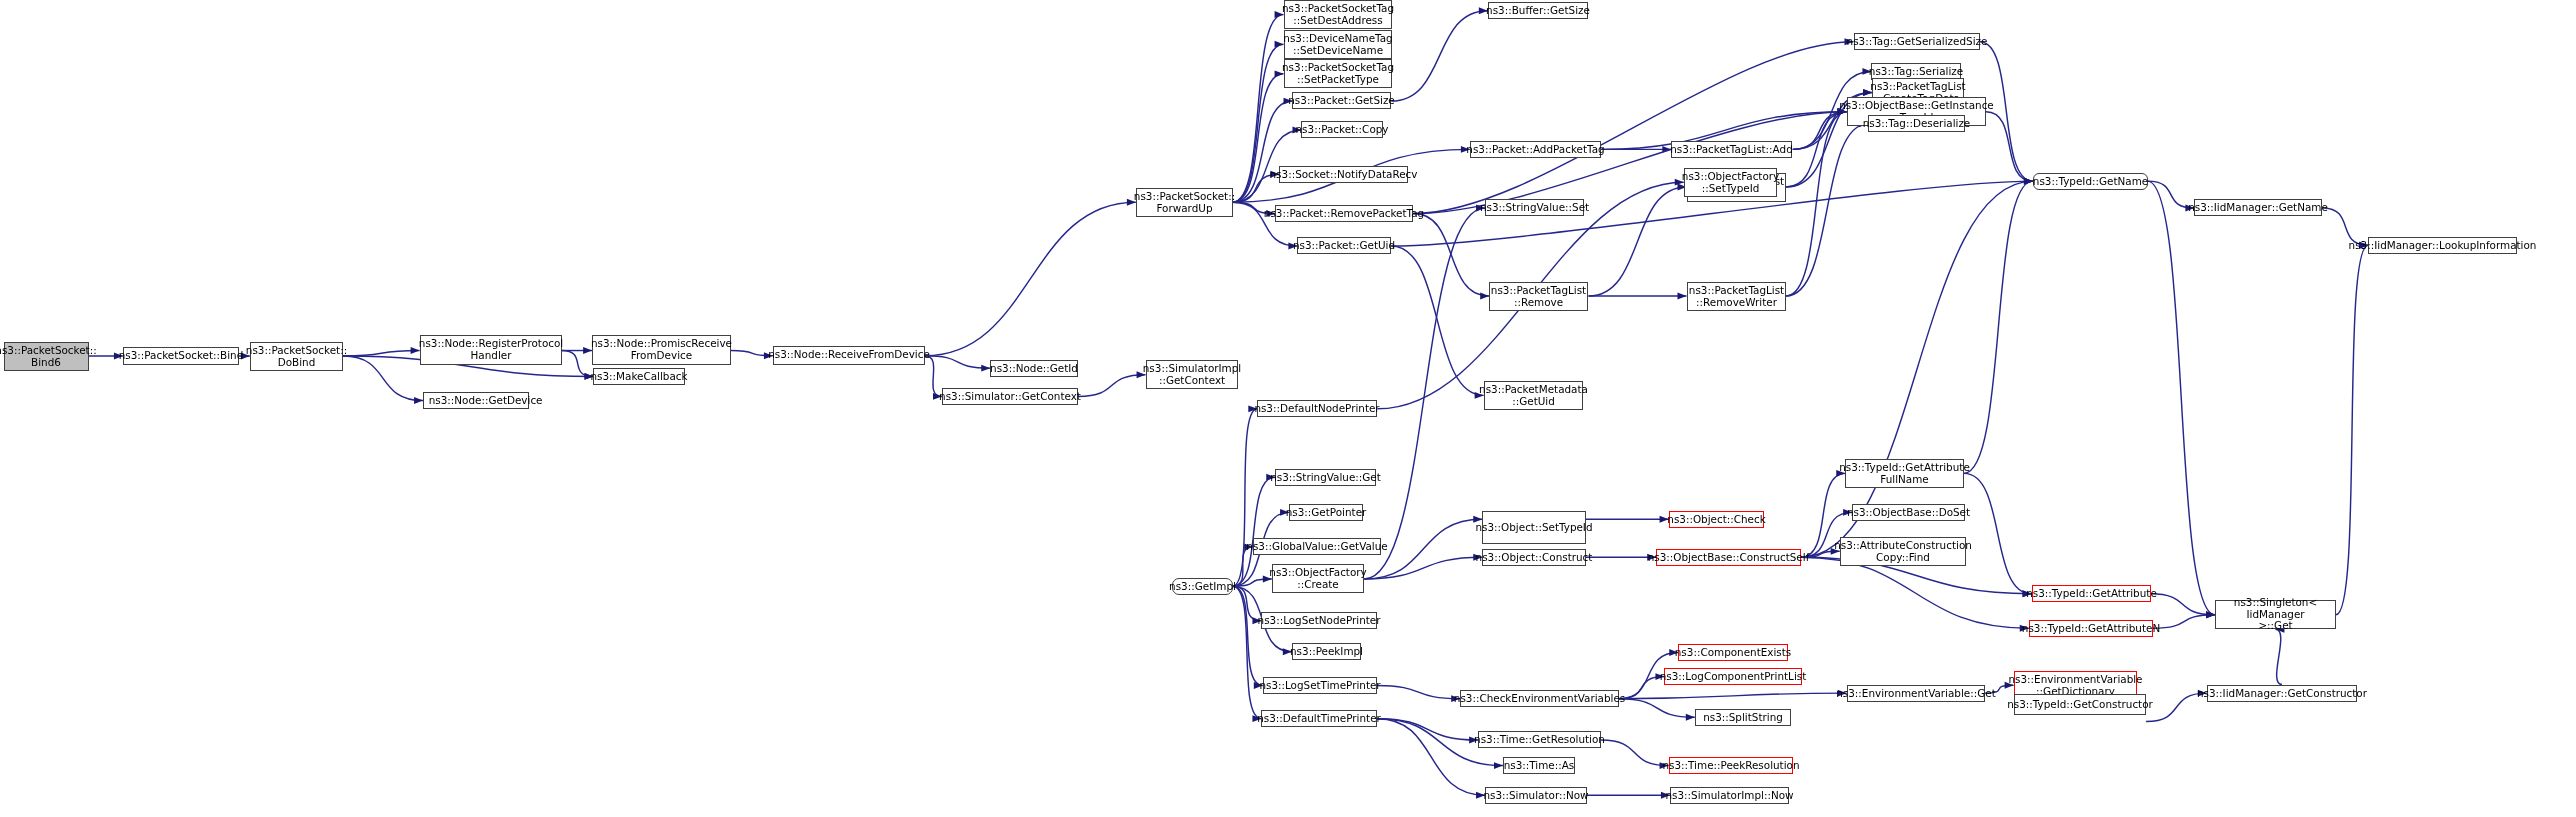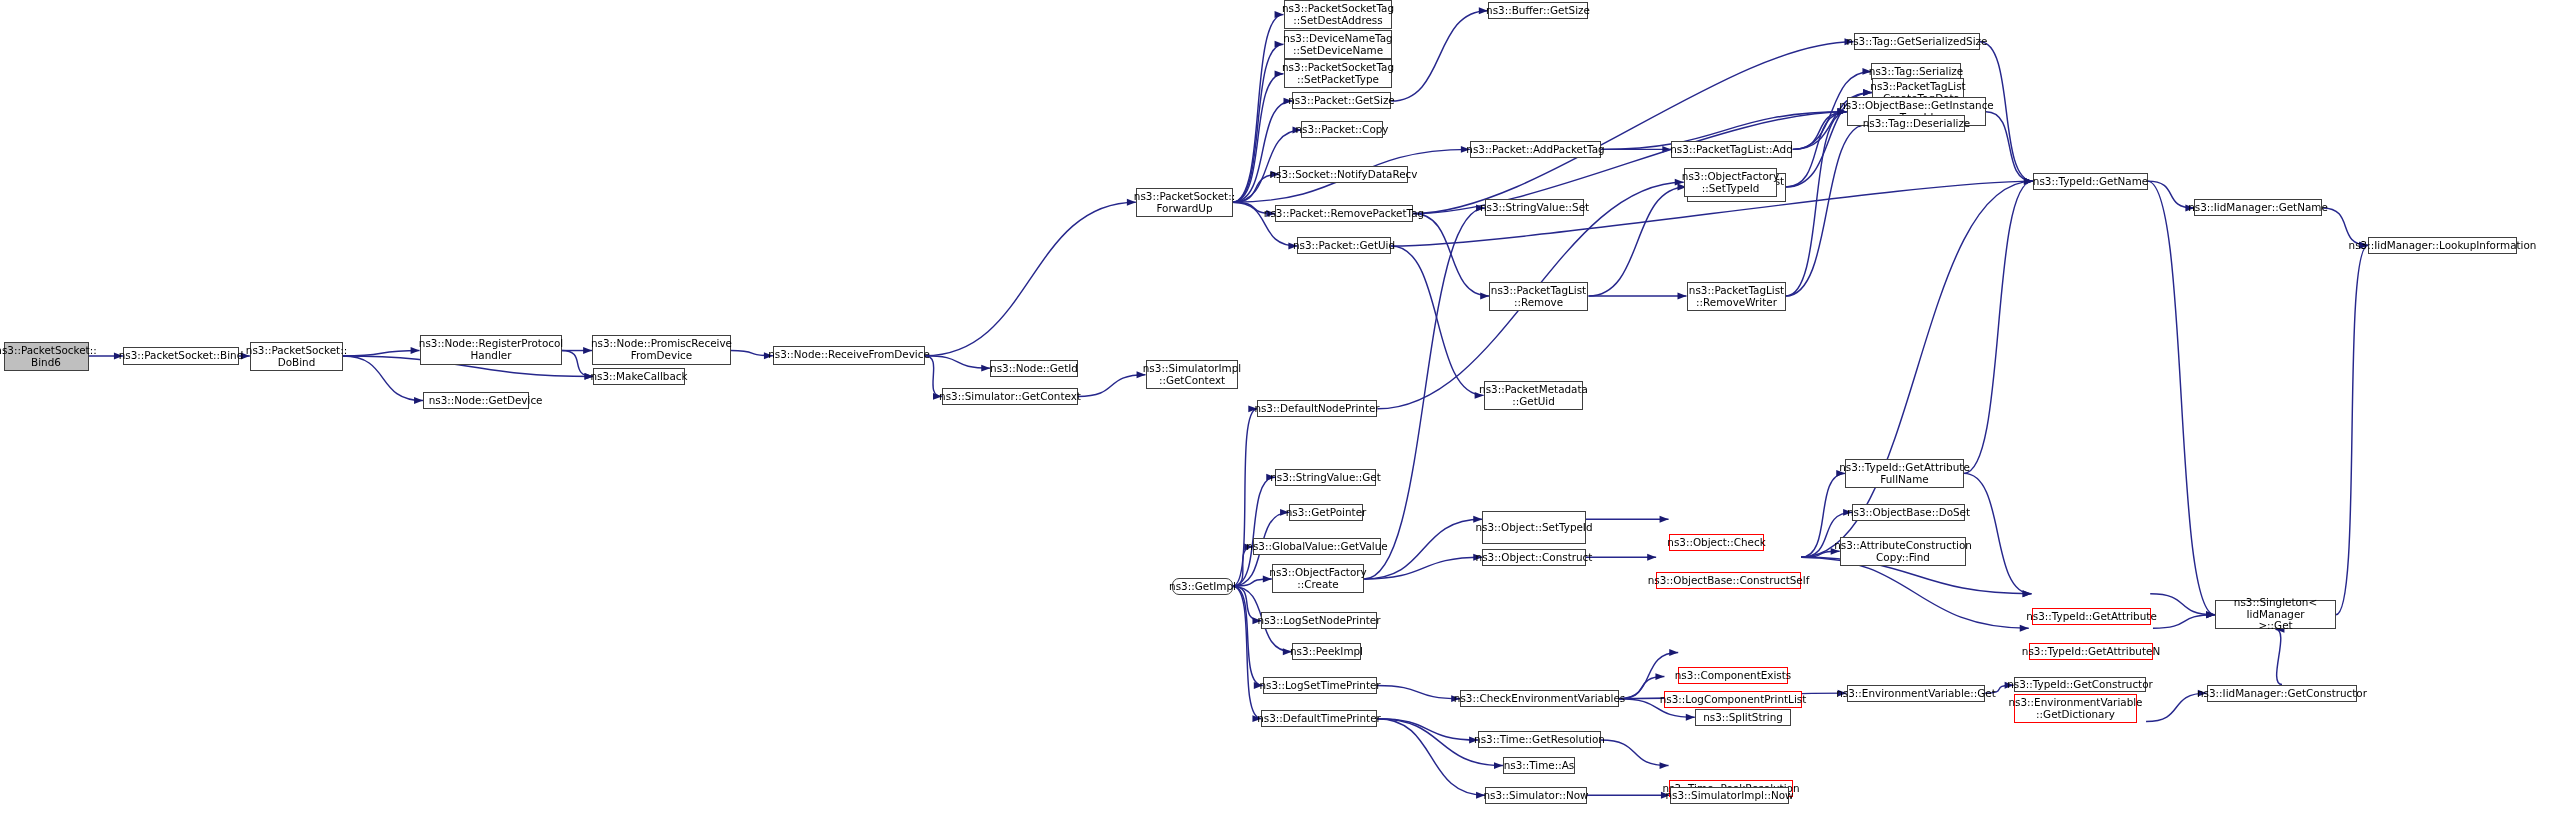--- a/index.html
+++ b/index.html
@@ -3,21 +3,21 @@
 <meta charset="utf-8">
 <style>
   html,body{margin:0;padding:0;background:#ffffff;}
   #canvas{position:relative;width:2576px;height:817px;background:#ffffff;
           font-family:"DejaVu Sans","Liberation Sans",sans-serif;overflow:hidden;}
   .node{position:absolute;box-sizing:border-box;background:#ffffff;
         border:0.7px solid #3d3d3d;display:flex;align-items:center;
         justify-content:center;text-align:center;color:#000000;
         font-size:10.4px;line-height:1.12;padding:0.7px 2.8px;white-space:pre-line;}
   .node.thick{border:1.4px solid #404040;}
-  .node.red{border:1.4px solid #ff0000;margin-top:23px;}
+  .node.red{border:1.4px solid #ff0000;}
   .node.root{background:#bfbfbf;border:1.4px solid #404040;}
   svg.edges{position:absolute;left:0;top:0;width:2576px;height:817px;
             pointer-events:none;overflow:visible;}
   svg.edges path{fill:none;stroke:#26278c;stroke-width:2.1;}
   svg.edges polygon{fill:#191970;stroke:none;}
 </style>
 </head>
 <body>
 
 <div id="canvas">
@@ -228,21 +228,21 @@
 ::Remove</div>
       <div class="node thick" style="left: 1687px; top: 282px; width: 99px; height: 29px;">ns3::PacketTagList
 ::RemoveWriter</div>
       <div class="node thick" style="left: 1854px; top: 33px; width: 126px; height: 17px;">ns3::Tag::GetSerializedSize</div>
       <div class="node thick" style="left: 1871px; top: 63px; width: 90px; height: 17px; text-align: right;">ns3::Tag::Serialize</div>
       <div class="node thick" style="left: 1872px; top: 78px; width: 92px; height: 29px;">ns3::PacketTagList
 ::CreateTagData</div>
       <div class="node thick" style="left: 1847px; top: 97px; width: 139px; height: 29px;">ns3::ObjectBase::GetInstance
 TypeId</div>
       <div class="node thick" style="left: 1868px; top: 115px; width: 97px; height: 17px;">ns3::Tag::Deserialize</div>
-      <div class="node thick" style="left: 2033px; top: 173px; width: 115px; height: 17px;">ns3::TypeId::GetName</div>
+      <div class="node thick" style="left: 2033px; top: 173px; width: 115px; height: 17px; border-radius: 6px;">ns3::TypeId::GetName</div>
       <div class="node " style="left: 2194px; top: 199px; width: 128px; height: 17px;">ns3::IidManager::GetName</div>
       <div class="node thick" style="left: 2368px; top: 237px; width: 149px; height: 17px;">ns3::IidManager::LookupInformation</div>
       <div class="node " style="left: 1484px; top: 381px; width: 99px; height: 29px;">ns3::PacketMetadata
 ::GetUid</div>
       <div class="node thick" style="left: 1257px; top: 400px; width: 120px; height: 17px;">ns3::DefaultNodePrinter</div>
       <div class="node thick" style="left: 1684px; top: 168px; width: 93px; height: 29px;">ns3::ObjectFactory
 ::SetTypeId</div>
       <div class="node thick" style="left: 1275px; top: 469px; width: 101px; height: 17px;">ns3::StringValue::Get</div>
       <div class="node thick" style="left: 1289px; top: 504px; width: 74px; height: 17px;">ns3::GetPointer</div>
       <div class="node thick" style="left: 1253px; top: 538px; width: 128px; height: 17px;">ns3::GlobalValue::GetValue</div>
@@ -272,17 +272,17 @@
       <div class="node thick" style="left: 1852px; top: 504px; width: 113px; height: 17px;">ns3::ObjectBase::DoSet</div>
       <div class="node thick" style="left: 1840px; top: 537px; width: 126px; height: 29px;">ns3::AttributeConstruction
 Copy::Find</div>
       <div class="node red" style="left: 2032px; top: 585px; width: 119px; height: 17px;">ns3::TypeId::GetAttribute</div>
       <div class="node red" style="left: 2029px; top: 620px; width: 124px; height: 17px;">ns3::TypeId::GetAttributeN</div>
       <div class="node thick" style="left: 2215px; top: 600px; width: 121px; height: 29px;">ns3::Singleton&lt; IidManager
 &gt;::Get</div>
       <div class="node thick" style="left: 1847px; top: 685px; width: 138px; height: 17px;">ns3::EnvironmentVariable::Get</div>
       <div class="node red" style="left: 2014px; top: 671px; width: 123px; height: 29px;">ns3::EnvironmentVariable
 ::GetDictionary</div>
-      <div class="node thick" style="left: 2014px; top: 677px; width: 132px; height: 15px;">ns3::TypeId::GetConstructor</div>
+      <div class="node thick" style="left: 2014px; top: 694px; width: 132px; height: 21px;">ns3::TypeId::GetConstructor</div>
       <div class="node thick" style="left: 2207px; top: 685px; width: 150px; height: 17px;">ns3::IidManager::GetConstructor</div>
     </div>
 </div>
 
 
 </body></html>

